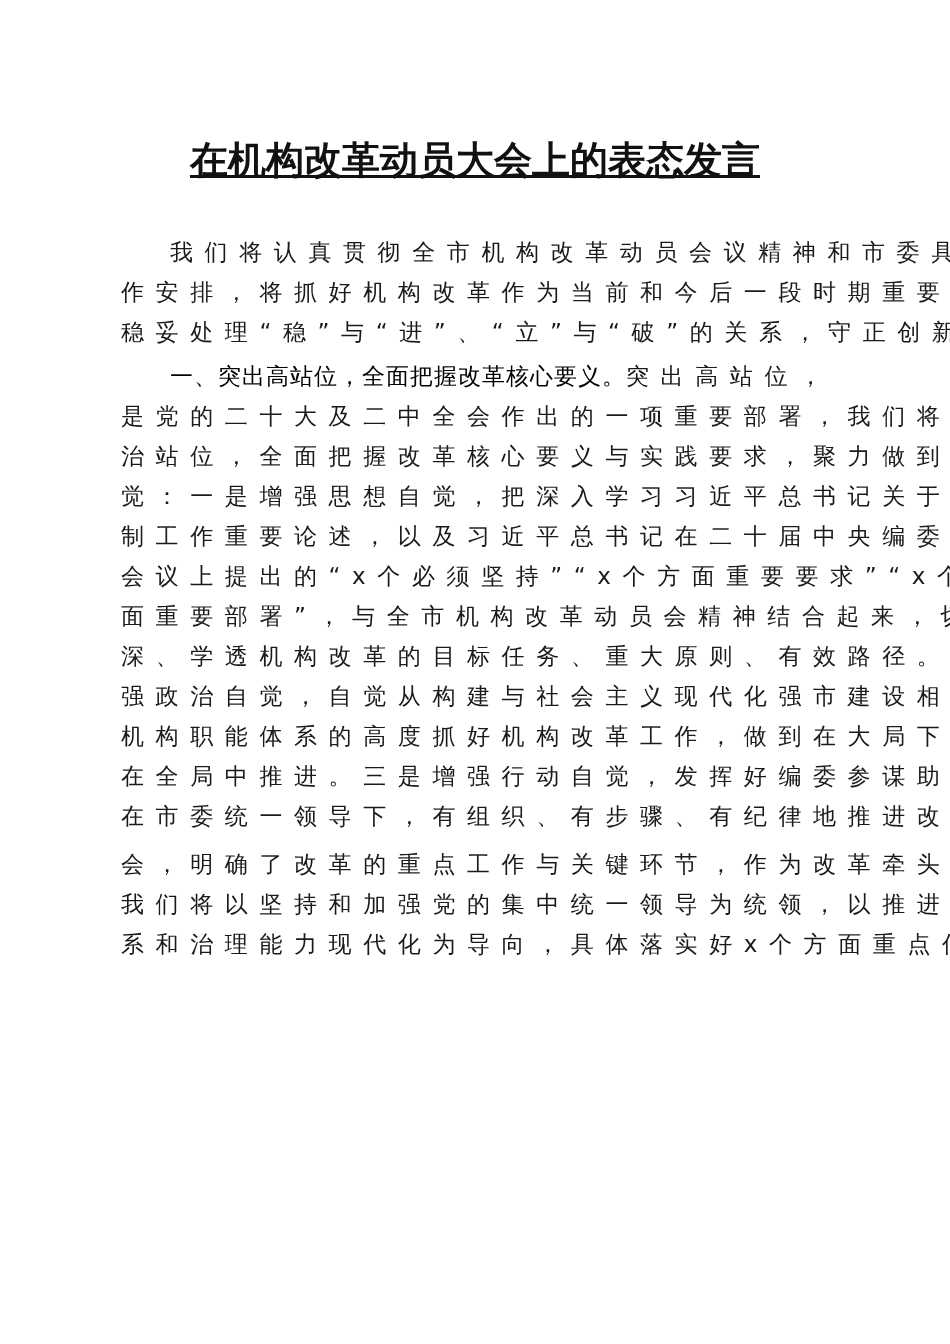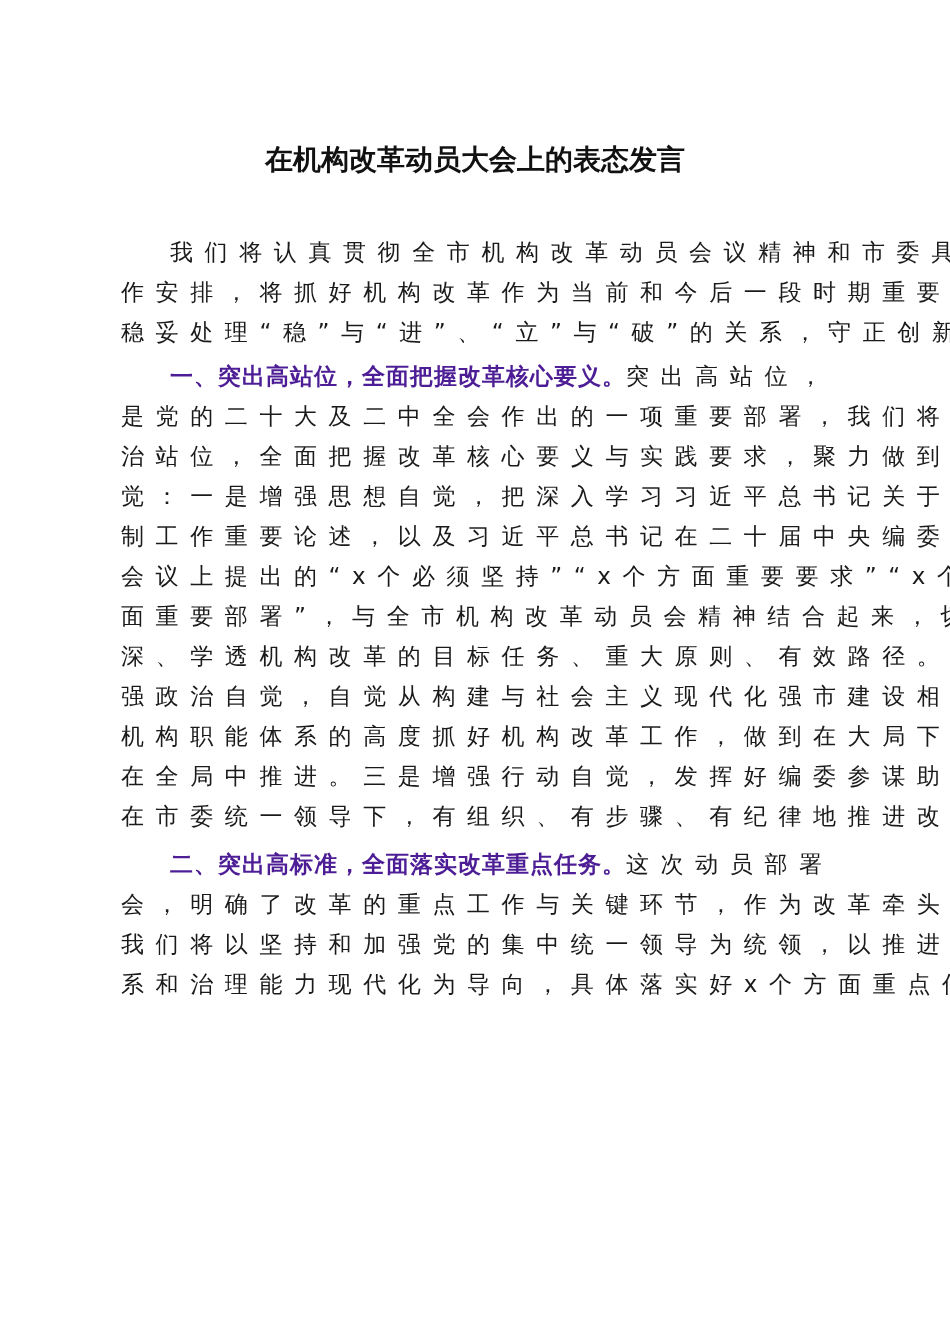--- a/index.html
+++ b/index.html
@@ -1,31 +1,32 @@
 <!DOCTYPE html>
 <html><head>
 <meta charset="utf-8">
 <style>
   html, body { margin: 0; padding: 0; background: #ffffff; }
   body { width: 950px; height: 1344px; position: relative; overflow: hidden; }
   .page { position: absolute; left: 0; top: 0; width: 950px; height: 1344px; background: #fff; }
   .title {
     position: absolute; top: 134px; left: 0; width: 950px; text-align: center;
     font-family: "DejaVu Serif", "Liberation Serif", serif;
-    font-size: 28px; font-weight: bold; color: #111; letter-spacing: 0px;
+    font-size: 38px; font-weight: bold; color: #111; letter-spacing: 0px;
     line-height: 52px;
+    text-decoration: underline;
   }
   .body {
     position: absolute; left: 121px; top: 232px; width: 735px;
     font-family: "DejaVu Sans", "Liberation Sans", sans-serif;
     font-size: 23px; color: #1a1a1a; line-height: 40px;
     letter-spacing: 11.6px; text-align: justify;
   }
   .gap { margin-top: 4px; }
-  .heading { font-weight: bold; letter-spacing: 1px; color: #4c1d95; }
+  .heading { font-weight: normal; letter-spacing: 1px; color: #000000; }
   .line { display: block; white-space: nowrap; }
 </style>
 </head>
 <body>
 
 <div class="page">
   <div class="title">在机构改革动员大会上的表态发言</div>
 
   <div class="body">
 
@@ -46,21 +47,18 @@
       <span class="line">会议上提出的“x个必须坚持”“x个方面重要要求”“x个方</span>
       <span class="line">面重要部署”，与全市机构改革动员会精神结合起来，切实学</span>
       <span class="line">深、学透机构改革的目标任务、重大原则、有效路径。二是增</span>
       <span class="line">强政治自觉，自觉从构建与社会主义现代化强市建设相适应的</span>
       <span class="line">机构职能体系的高度抓好机构改革工作，做到在大局下谋划，</span>
       <span class="line">在全局中推进。三是增强行动自觉，发挥好编委参谋助手作用，</span>
       <span class="line">在市委统一领导下，有组织、有步骤、有纪律地推进改革各项</span>
     </div>
 
     <div class="gap" style="margin-top:8px">
-      <span class="line" style="padding-left:49px">
-        <span class="heading">二、突出高标准，全面落实改革重点任务。</span><span>这次动员部署</span>
-      </span>
       <span class="line">会，明确了改革的重点工作与关键环节，作为改革牵头部门，</span>
       <span class="line">我们将以坚持和加强党的集中统一领导为统领，以推进治理体</span>
       <span class="line">系和治理能力现代化为导向，具体落实好x个方面重点任务：</span>
     </div>
   </div>
 </div>
 
 </body></html>

